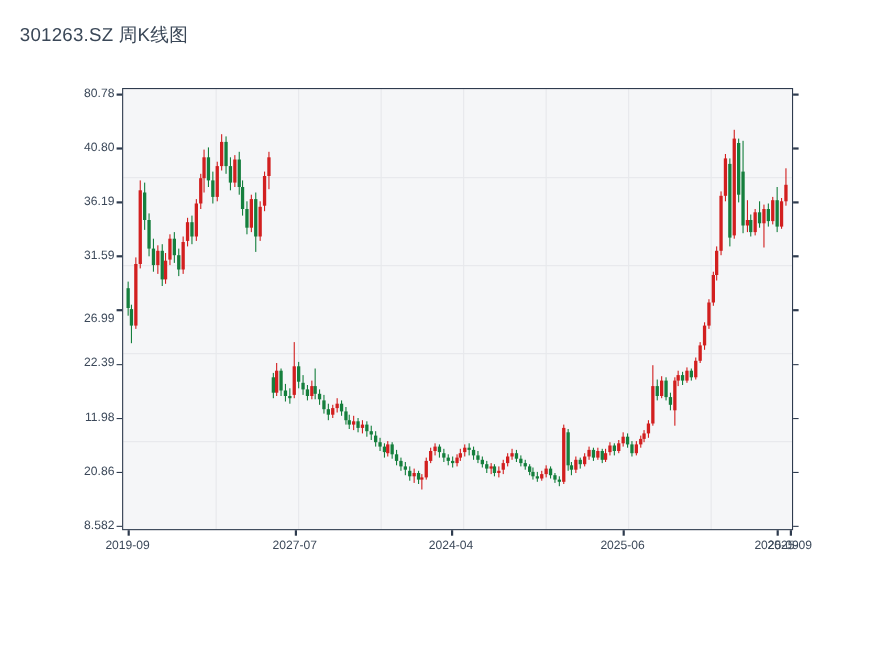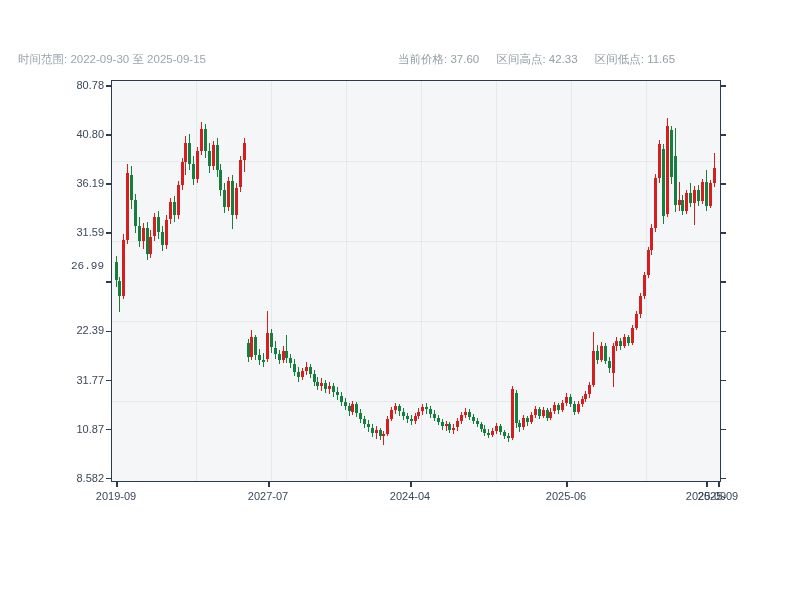--- a/index.html
+++ b/index.html
@@ -11,26 +11,21 @@
   #stats-row span{margin-right:14px;}
   #kline-chart{position:absolute;left:0;top:0;width:800px;height:600px;}
   .abs{position:absolute;}
   .ylab{position:absolute;font-size:11px;color:#3b4859;text-align:right;width:60px;transform:translateY(-50%);}
   .xlab{position:absolute;font-size:11px;color:#3b4859;transform:translateX(-50%);white-space:nowrap;}
 </style>
 </head>
 <body>
 
 <div id="stage">
-  <div id="subtitle-left">时间范围: 2022-09-30 至 2025-09-15</div>
-  <div id="stats-row">
-    <span>当前价格: 37.60</span>
-    <span>区间高点: 42.33</span>
-    <span>区间低点: 11.65</span>
-  </div>
+  <div id="page-title">301263.SZ 周K线图</div>
   <div id="kline-chart">
       <div class="abs" style="left: 112px; top: 81px; width: 608px; height: 400px; background: rgb(245, 246, 248);"></div>
       <div class="abs" style="left: 112px; top: 161px; width: 608px; height: 1px; background: rgb(231, 232, 236);"></div>
       <div class="abs" style="left: 112px; top: 241px; width: 608px; height: 1px; background: rgb(231, 232, 236);"></div>
       <div class="abs" style="left: 112px; top: 321px; width: 608px; height: 1px; background: rgb(231, 232, 236);"></div>
       <div class="abs" style="left: 112px; top: 401px; width: 608px; height: 1px; background: rgb(231, 232, 236);"></div>
       <div class="abs" style="left: 196px; top: 81px; width: 1px; height: 400px; background: rgb(231, 232, 236);"></div>
       <div class="abs" style="left: 271px; top: 81px; width: 1px; height: 400px; background: rgb(231, 232, 236);"></div>
       <div class="abs" style="left: 346px; top: 81px; width: 1px; height: 400px; background: rgb(231, 232, 236);"></div>
       <div class="abs" style="left: 421px; top: 81px; width: 1px; height: 400px; background: rgb(231, 232, 236);"></div>
@@ -353,30 +348,30 @@
       <div class="abs" style="left: 721px; top: 85.1px; width: 5px; height: 1.5px; background: rgb(46, 59, 78);"></div>
       <div class="ylab" style="left: 44px; top: 134.12px; color: rgb(59, 72, 89);">40.80</div>
       <div class="abs" style="left: 106px; top: 134.1px; width: 5px; height: 1.5px; background: rgb(46, 59, 78);"></div>
       <div class="abs" style="left: 721px; top: 134.1px; width: 5px; height: 1.5px; background: rgb(46, 59, 78);"></div>
       <div class="ylab" style="left: 44px; top: 183.293px; color: rgb(59, 72, 89);">36.19</div>
       <div class="abs" style="left: 106px; top: 183.3px; width: 5px; height: 1.5px; background: rgb(46, 59, 78);"></div>
       <div class="abs" style="left: 721px; top: 183.3px; width: 5px; height: 1.5px; background: rgb(46, 59, 78);"></div>
       <div class="ylab" style="left: 44px; top: 232.36px; color: rgb(59, 72, 89);">31.59</div>
       <div class="abs" style="left: 106px; top: 232.4px; width: 5px; height: 1.5px; background: rgb(46, 59, 78);"></div>
       <div class="abs" style="left: 721px; top: 232.4px; width: 5px; height: 1.5px; background: rgb(46, 59, 78);"></div>
-      <div class="ylab" style="left: 44px; top: 266px; color: rgb(59, 72, 89); font-family: Liberation Mono, monospace;">26.99</div>
+      <div class="ylab" style="left: 44px; top: 290px; color: rgb(59, 72, 89);">26.99</div>
       <div class="abs" style="left: 106px; top: 281.4px; width: 5px; height: 1.5px; background: rgb(46, 59, 78);"></div>
       <div class="abs" style="left: 721px; top: 281.4px; width: 5px; height: 1.5px; background: rgb(46, 59, 78);"></div>
       <div class="ylab" style="left: 44px; top: 330.493px; color: rgb(59, 72, 89);">22.39</div>
       <div class="abs" style="left: 106px; top: 330.5px; width: 5px; height: 1.5px; background: rgb(46, 59, 78);"></div>
       <div class="abs" style="left: 721px; top: 330.5px; width: 5px; height: 1.5px; background: rgb(46, 59, 78);"></div>
-      <div class="ylab" style="left: 44px; top: 379.56px; color: rgb(59, 72, 89);">31.77</div>
+      <div class="ylab" style="left: 44px; top: 379.56px; color: rgb(59, 72, 89);">11.98</div>
       <div class="abs" style="left: 106px; top: 379.6px; width: 5px; height: 1.5px; background: rgb(46, 59, 78);"></div>
       <div class="abs" style="left: 721px; top: 379.6px; width: 5px; height: 1.5px; background: rgb(46, 59, 78);"></div>
-      <div class="ylab" style="left: 44px; top: 428.733px; color: rgb(59, 72, 89);">10.87</div>
+      <div class="ylab" style="left: 44px; top: 428.733px; color: rgb(59, 72, 89);">20.86</div>
       <div class="abs" style="left: 106px; top: 428.7px; width: 5px; height: 1.5px; background: rgb(46, 59, 78);"></div>
       <div class="abs" style="left: 721px; top: 428.7px; width: 5px; height: 1.5px; background: rgb(46, 59, 78);"></div>
       <div class="ylab" style="left: 44px; top: 477.779px; color: rgb(59, 72, 89);">8.582</div>
       <div class="abs" style="left: 106px; top: 477.8px; width: 5px; height: 1.5px; background: rgb(46, 59, 78);"></div>
       <div class="abs" style="left: 721px; top: 477.8px; width: 5px; height: 1.5px; background: rgb(46, 59, 78);"></div>
       <div class="abs" style="left: 116px; top: 482px; width: 1.5px; height: 5px; background: rgb(46, 59, 78);"></div>
       <div class="xlab" style="left: 116px; top: 490px; color: rgb(59, 72, 89);">2019-09</div>
       <div class="abs" style="left: 268px; top: 482px; width: 1.5px; height: 5px; background: rgb(46, 59, 78);"></div>
       <div class="xlab" style="left: 268px; top: 490px; color: rgb(59, 72, 89);">2027-07</div>
       <div class="abs" style="left: 410px; top: 482px; width: 1.5px; height: 5px; background: rgb(46, 59, 78);"></div>

